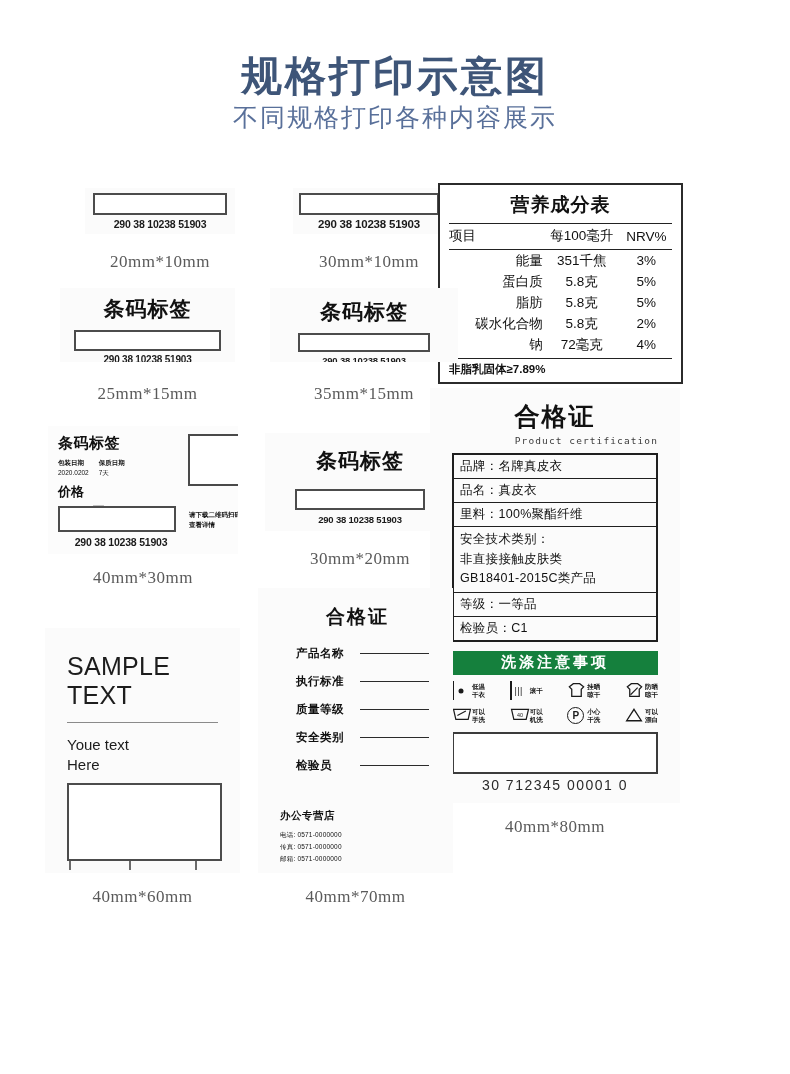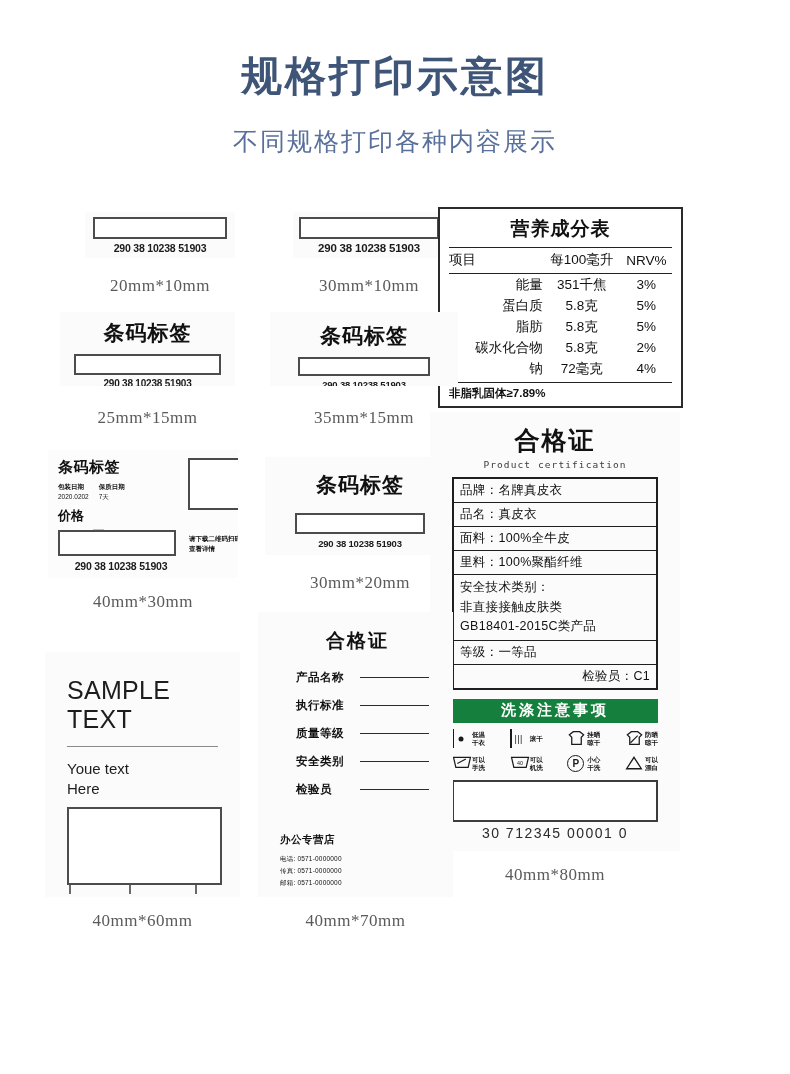--- a/index.html
+++ b/index.html
@@ -12,21 +12,20 @@
   }
   .page-header { text-align: center; padding-top: 52px; }
   .main-title {
     font-family: "Liberation Serif", "DejaVu Serif", serif;
     font-size: 41px; font-weight: bold; color: #3e5578;
     letter-spacing: 3px; line-height: 1.2;
   }
   .sub-title {
     font-family: "Liberation Serif", "DejaVu Serif", serif;
     font-size: 25px; color: #59709a; letter-spacing: 2px;
-    margin-top: 24px;
   }
 
   .grid { position: relative; margin-top: 54px; padding: 0 40px; }
 
   .cell { position: absolute; }
   .card {
     background: #fbfbfb;
     position: relative;
     overflow: hidden;
   }
@@ -89,24 +88,24 @@
   .c7-rows { margin-top:16px; }
   .c7-row { display:flex; align-items:center; margin-bottom:13px;margin-left:16px;}
   .c7-row span { font-size:11.5px; font-weight:bold; color:#111; width:58px; letter-spacing:.5px;}
   .c7-row i { flex:1; border-top:1.6px solid #2b2b2b; margin-left:6px; margin-right:6px;}
   .c7-shop { font-size:10.5px; font-weight:bold; color:#111; letter-spacing:.5px;}
   .c7-contact { margin-top:6px;}
   .c7-contact div { font-size:6.5px; color:#111; line-height:1.85; letter-spacing:.2px;}
 
   
   .c8-title { text-align:center; font-size:25px; font-weight:bold; color:#111; letter-spacing:2px;}
-  .c8-en { text-align:center; font-family:"DejaVu Sans Mono","Liberation Mono",monospace; font-size:9.5px; color:#3b3b3b; letter-spacing:1.1px; margin-top:2px;}
+  .c8-en { text-align:right; font-family:"DejaVu Sans Mono","Liberation Mono",monospace; font-size:9.5px; color:#3b3b3b; letter-spacing:1.1px; margin-top:2px;}
   .c8-table { margin-top:7px; border:2px solid #1f1f1f; }
   .c8-tr { border-bottom:1.7px solid #1f1f1f; padding:3px 6px; font-size:12.5px; color:#111; letter-spacing:.3px;}
-  .c8-tr:last-child { border-bottom:none;text-align:right;}
+  .c8-tr:last-child { border-bottom:none;}
   .c8-tr.multi { line-height:1.55; padding:3px 6px 4px;}
   .c8-wash { margin-top:9px; background:#15803d; color:#fff; text-align:center; font-weight:bold; font-size:15px; letter-spacing:3px; padding:2px 0 3px;}
   .icons { margin-top:7px; }
   .icon-row { display:flex; justify-content:space-between; margin-bottom:7px;}
   .icon-item { display:flex; align-items:center; gap:2px;}
   .icon-item .glyph { width:18px; height:18px; position:relative; flex:0 0 18px;}
   .icon-item .txt { font-size:6.5px; font-weight:bold; color:#111; line-height:1.35;}
   .g-sq { border:1.6px solid #1a1a1a; width:18px; height:18px;}
   .g-dot { position:absolute; left:50%; top:50%; width:5px; height:5px; border-radius:50%; background:#1a1a1a; transform:translate(-50%,-50%);}
   .g-bars { position:absolute; left:50%; top:50%; transform:translate(-50%,-50%); font-size:9px; letter-spacing:.5px; color:#1a1a1a;}
@@ -242,21 +241,20 @@
     <div class="caption" style="margin-top:18px;">30mm*20mm</div>
   </div>
 
   <div class="cell" style="left:430px; top:200px; width:250px;">
     <div class="card" style="padding:12px 22px 10px 22px;">
       <div class="c8-title">合格证</div>
       <div class="c8-en">Product certification</div>
       <div class="c8-table">
         <div class="c8-tr">品牌：名牌真皮衣</div>
         <div class="c8-tr">品名：真皮衣</div>
-        <div class="c8-tr">面料：100%全牛皮</div>
         <div class="c8-tr">里料：100%聚酯纤维</div>
         <div class="c8-tr multi">
           <div>安全技术类别：</div>
           <div>非直接接触皮肤类</div>
           <div>GB18401-2015C类产品</div>
         </div>
         <div class="c8-tr">等级：一等品</div>
         <div class="c8-tr">检验员：C1</div>
       </div>
       <div class="c8-wash">洗涤注意事项</div>

